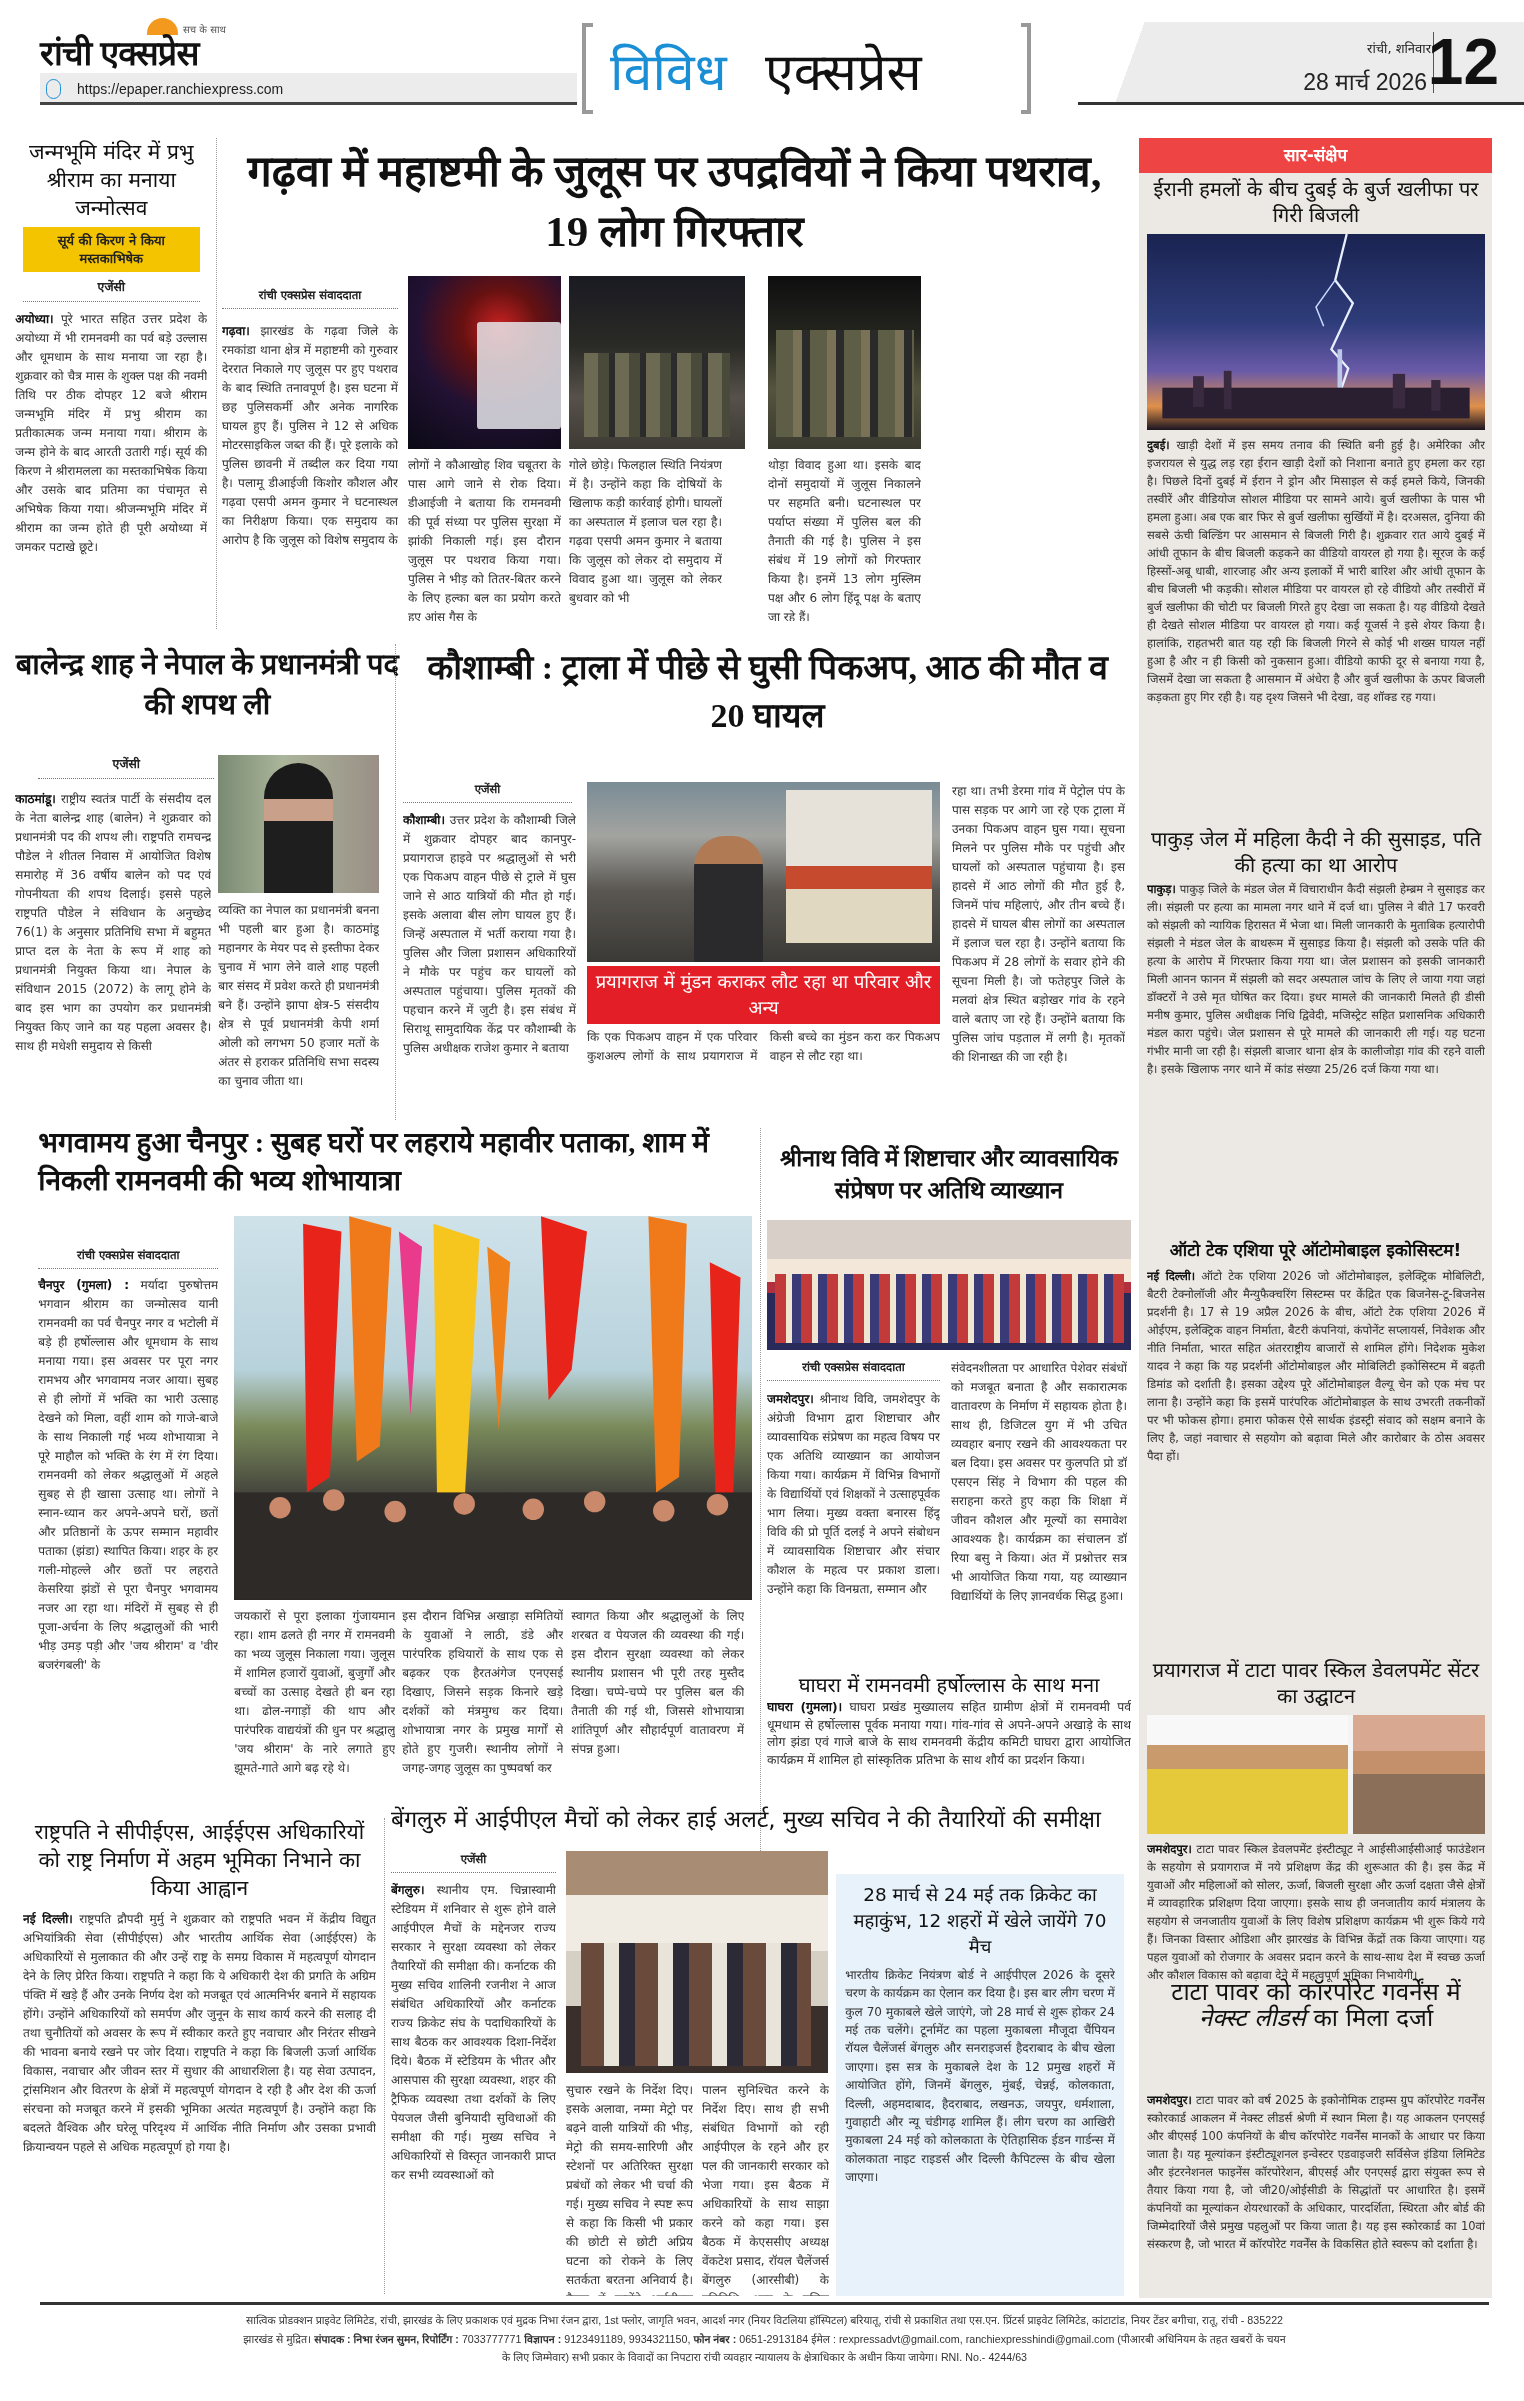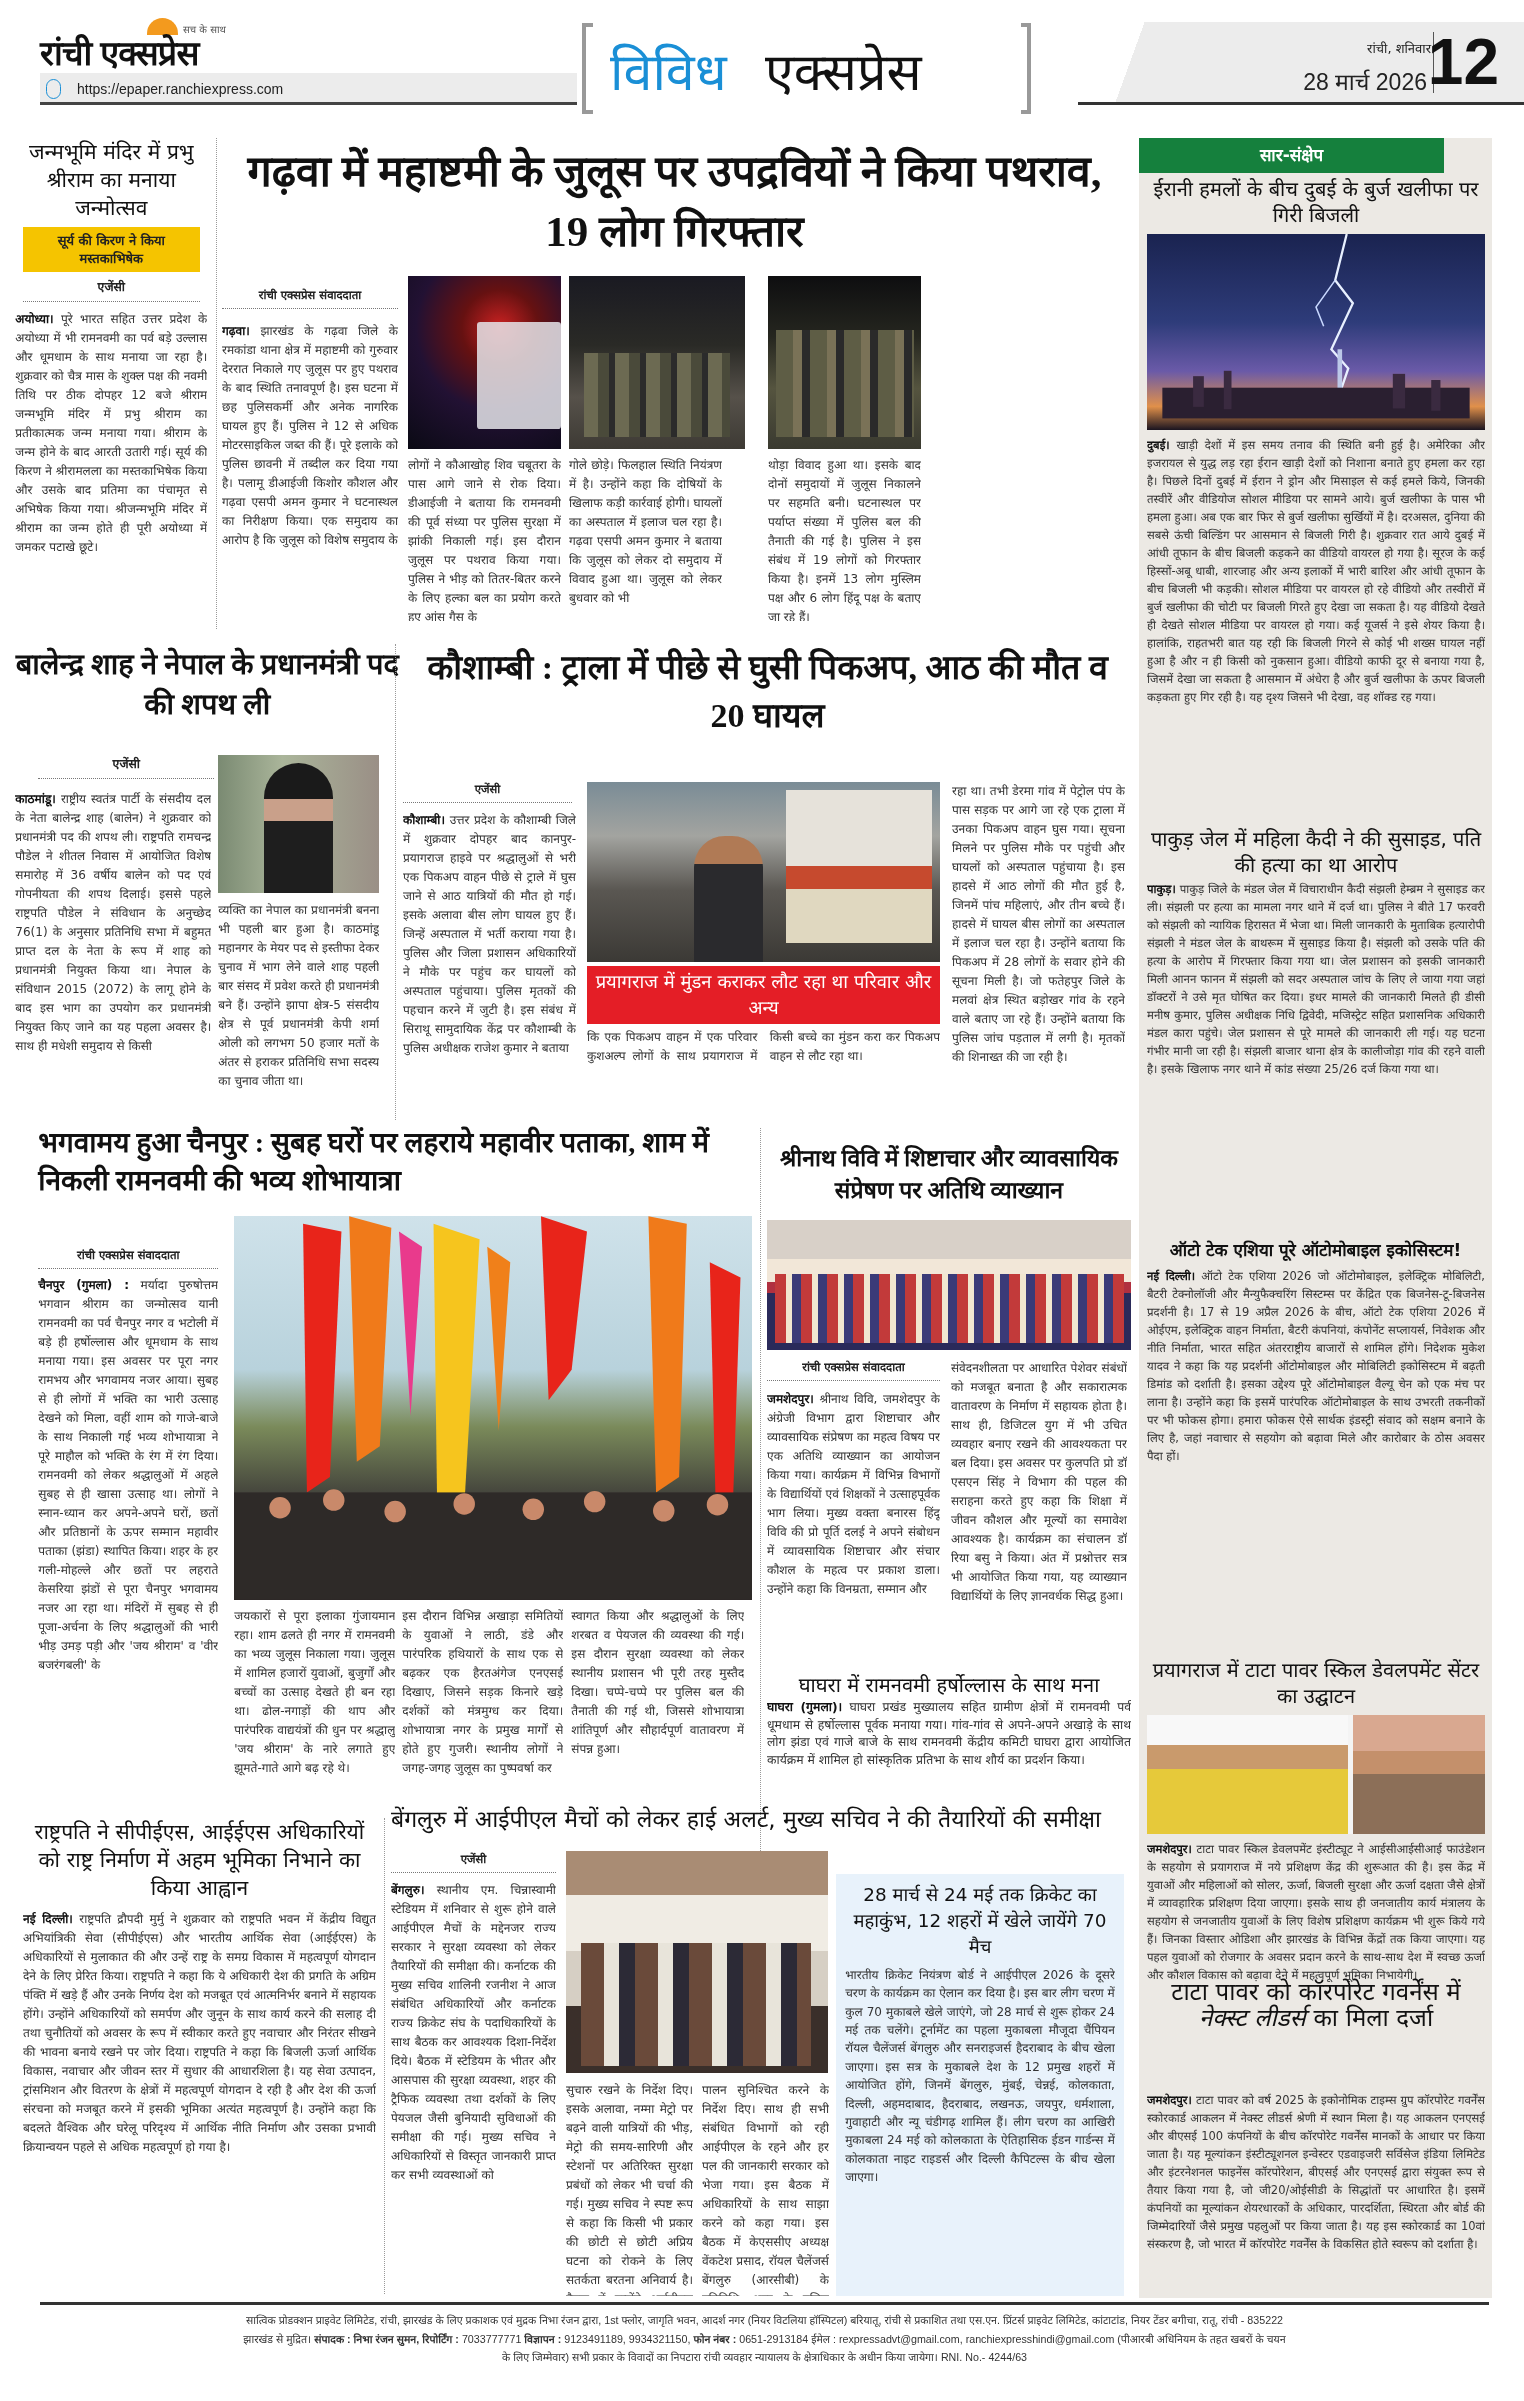--- a/index.html
+++ b/index.html
@@ -66,21 +66,21 @@
   </div>
   <div class="abs txt" style="left:186px;top:322px;width:153px;height:165px">लोगों ने कौआखोह शिव चबूतरा के पास आगे जाने से रोक दिया। डीआईजी ने बताया कि रामनवमी की पूर्व संध्या पर पुलिस सुरक्षा में झांकी निकाली गई। इस दौरान जुलूस पर पथराव किया गया। पुलिस ने भीड़ को तितर-बितर करने के लिए हल्का बल का प्रयोग करते हुए आंसू गैस के</div>
   <div class="abs txt" style="left:347px;top:322px;width:153px;height:165px">गोले छोड़े। फिलहाल स्थिति नियंत्रण में है। उन्होंने कहा कि दोषियों के खिलाफ कड़ी कार्रवाई होगी। घायलों का अस्पताल में इलाज चल रहा है। गढ़वा एसपी अमन कुमार ने बताया कि जुलूस को लेकर दो समुदाय में विवाद हुआ था। जुलूस को लेकर बुधवार को भी</div>
   <div class="abs txt" style="left:546px;top:322px;width:153px;height:165px">थोड़ा विवाद हुआ था। इसके बाद दोनों समुदायों में जुलूस निकालने पर सहमति बनी। घटनास्थल पर पर्याप्त संख्या में पुलिस बल की तैनाती की गई है। पुलिस ने इस संबंध में 19 लोगों को गिरफ्तार किया है। इनमें 13 लोग मुस्लिम पक्ष और 6 लोग हिंदू पक्ष के बताए जा रहे हैं।</div>
   <div class="abs photo" style="left:546px;top:142px;width:153px;height:173px;background:linear-gradient(180deg,#0e0e10 0,#25261f 35%,#55543f 65%,#3a3a30 100%)">
     <div class="abs" style="left:7.7px;top:54px;width:138px;height:107px;background:repeating-linear-gradient(90deg,#5e5d45 0 17px,#7a7257 17px 26px,#2a2a2a 26px 34px)"></div>
   </div>
 </div>
 
 <div class="abs grey" style="left:1139px;top:138px;width:353px;height:2160px"></div>
-<div class="abs" style="left:1139px;top:138px;width:305px;height:35px;background:#15803d">
+<div class="abs" style="left:1139px;top:138px;width:353px;height:35px;background:#ef4444">
   <div style="color:#fff;font-weight:bold;font-size:17px;text-align:center;line-height:35px">सार-संक्षेप</div>
 </div>
 <div class="abs hl" style="left:1147px;top:176px;width:338px;font-size:20px;line-height:26px">ईरानी हमलों के बीच दुबई के बुर्ज खलीफा पर गिरी बिजली</div>
 <div class="abs photo" style="left:1147px;top:234px;width:338px;height:196px;background:linear-gradient(180deg,#1a2350 0,#2e3c7a 45%,#6a5aa8 70%,#e0904a 88%,#1a1420 100%)">
   <svg width="338" height="196" style="position:absolute;left:0;top:0" viewBox="0 0 440 255">
     <polyline points="260,0 245,60 268,90 240,150 262,175 250,210" fill="none" stroke="#e8f0ff" stroke-width="3"></polyline>
     <polyline points="245,60 220,95 230,120" fill="none" stroke="#c8d8ff" stroke-width="2"></polyline>
     <rect x="248" y="150" width="6" height="80" fill="#bcc8e8"></rect>
     <rect x="20" y="200" width="400" height="40" fill="#2a1f30"></rect>
     <rect x="60" y="185" width="14" height="40" fill="#3a2a40"></rect>

